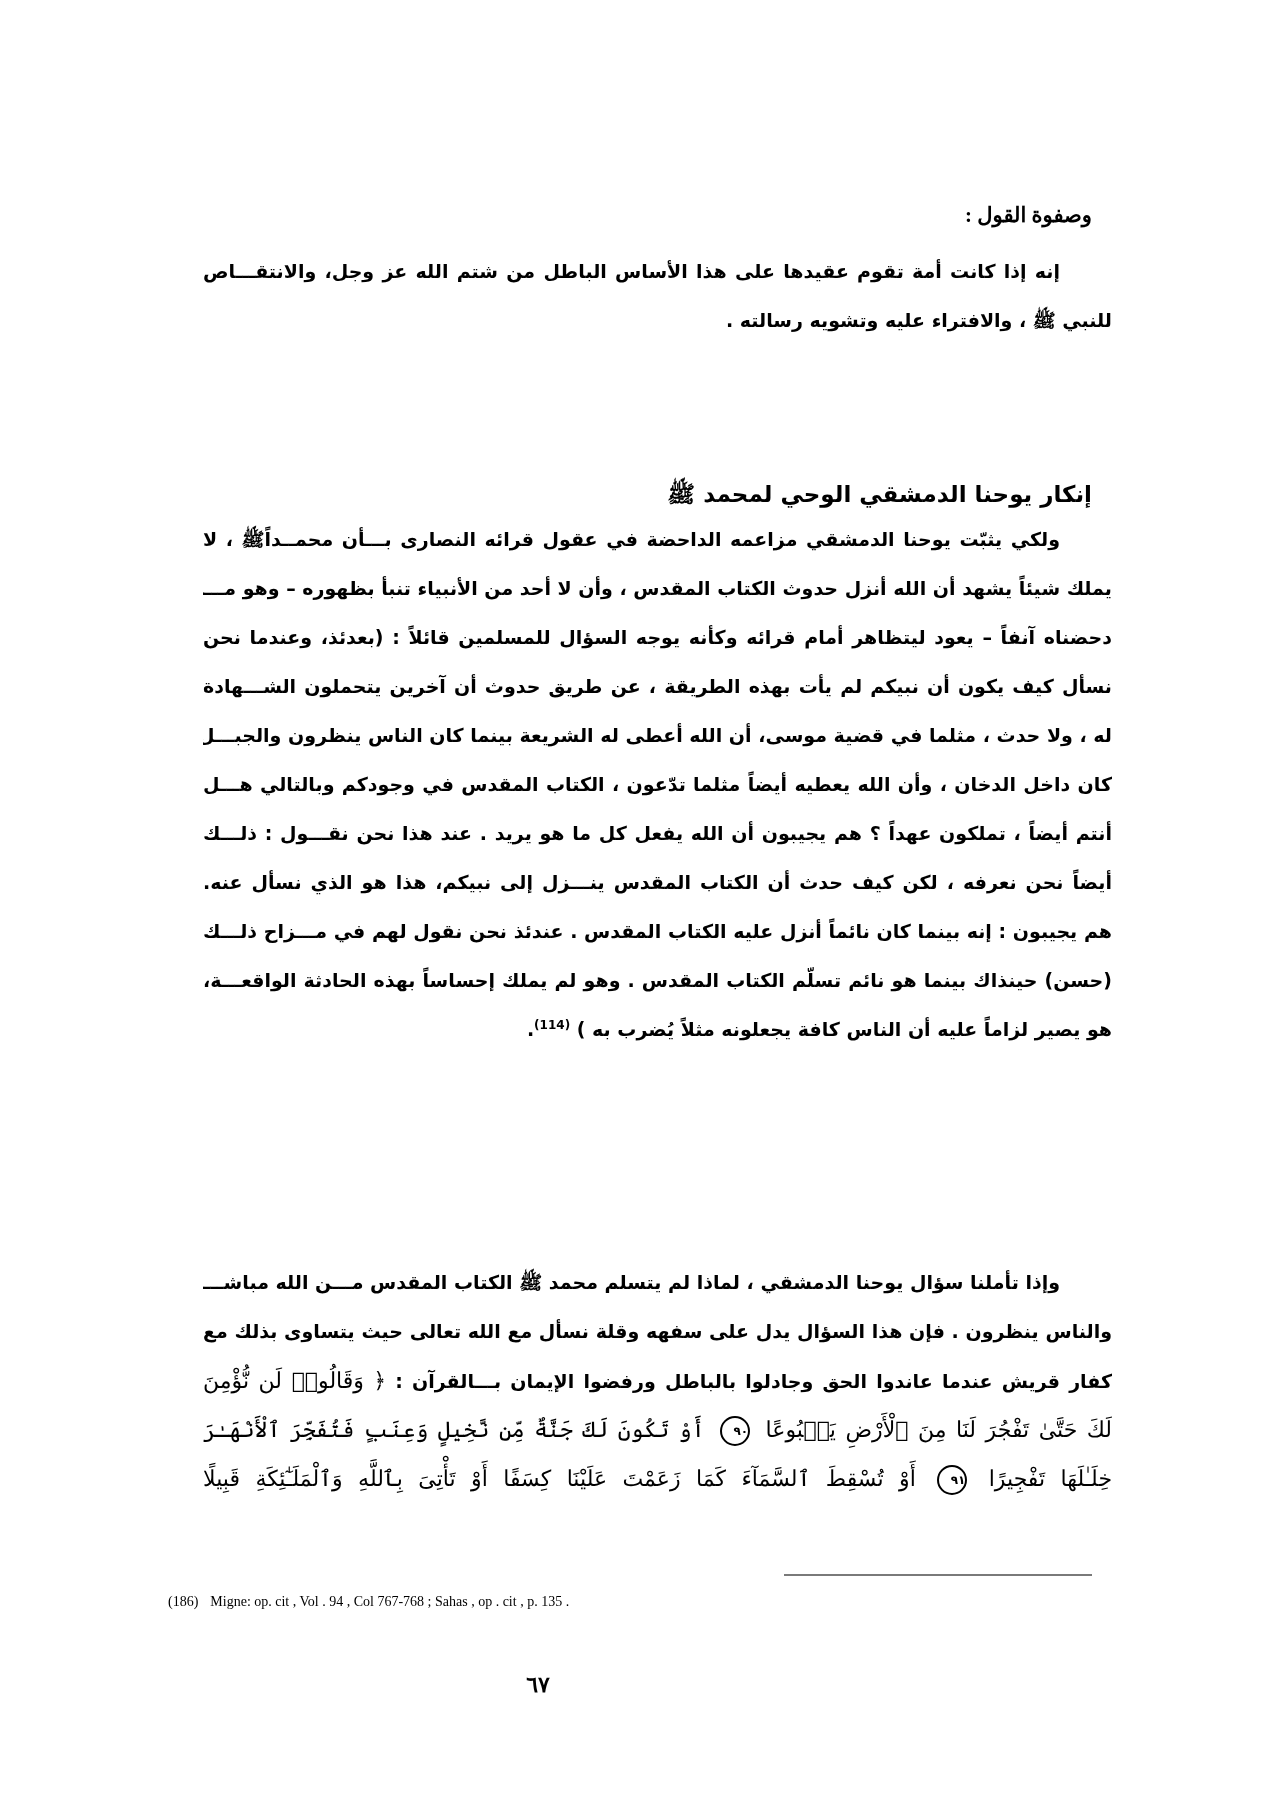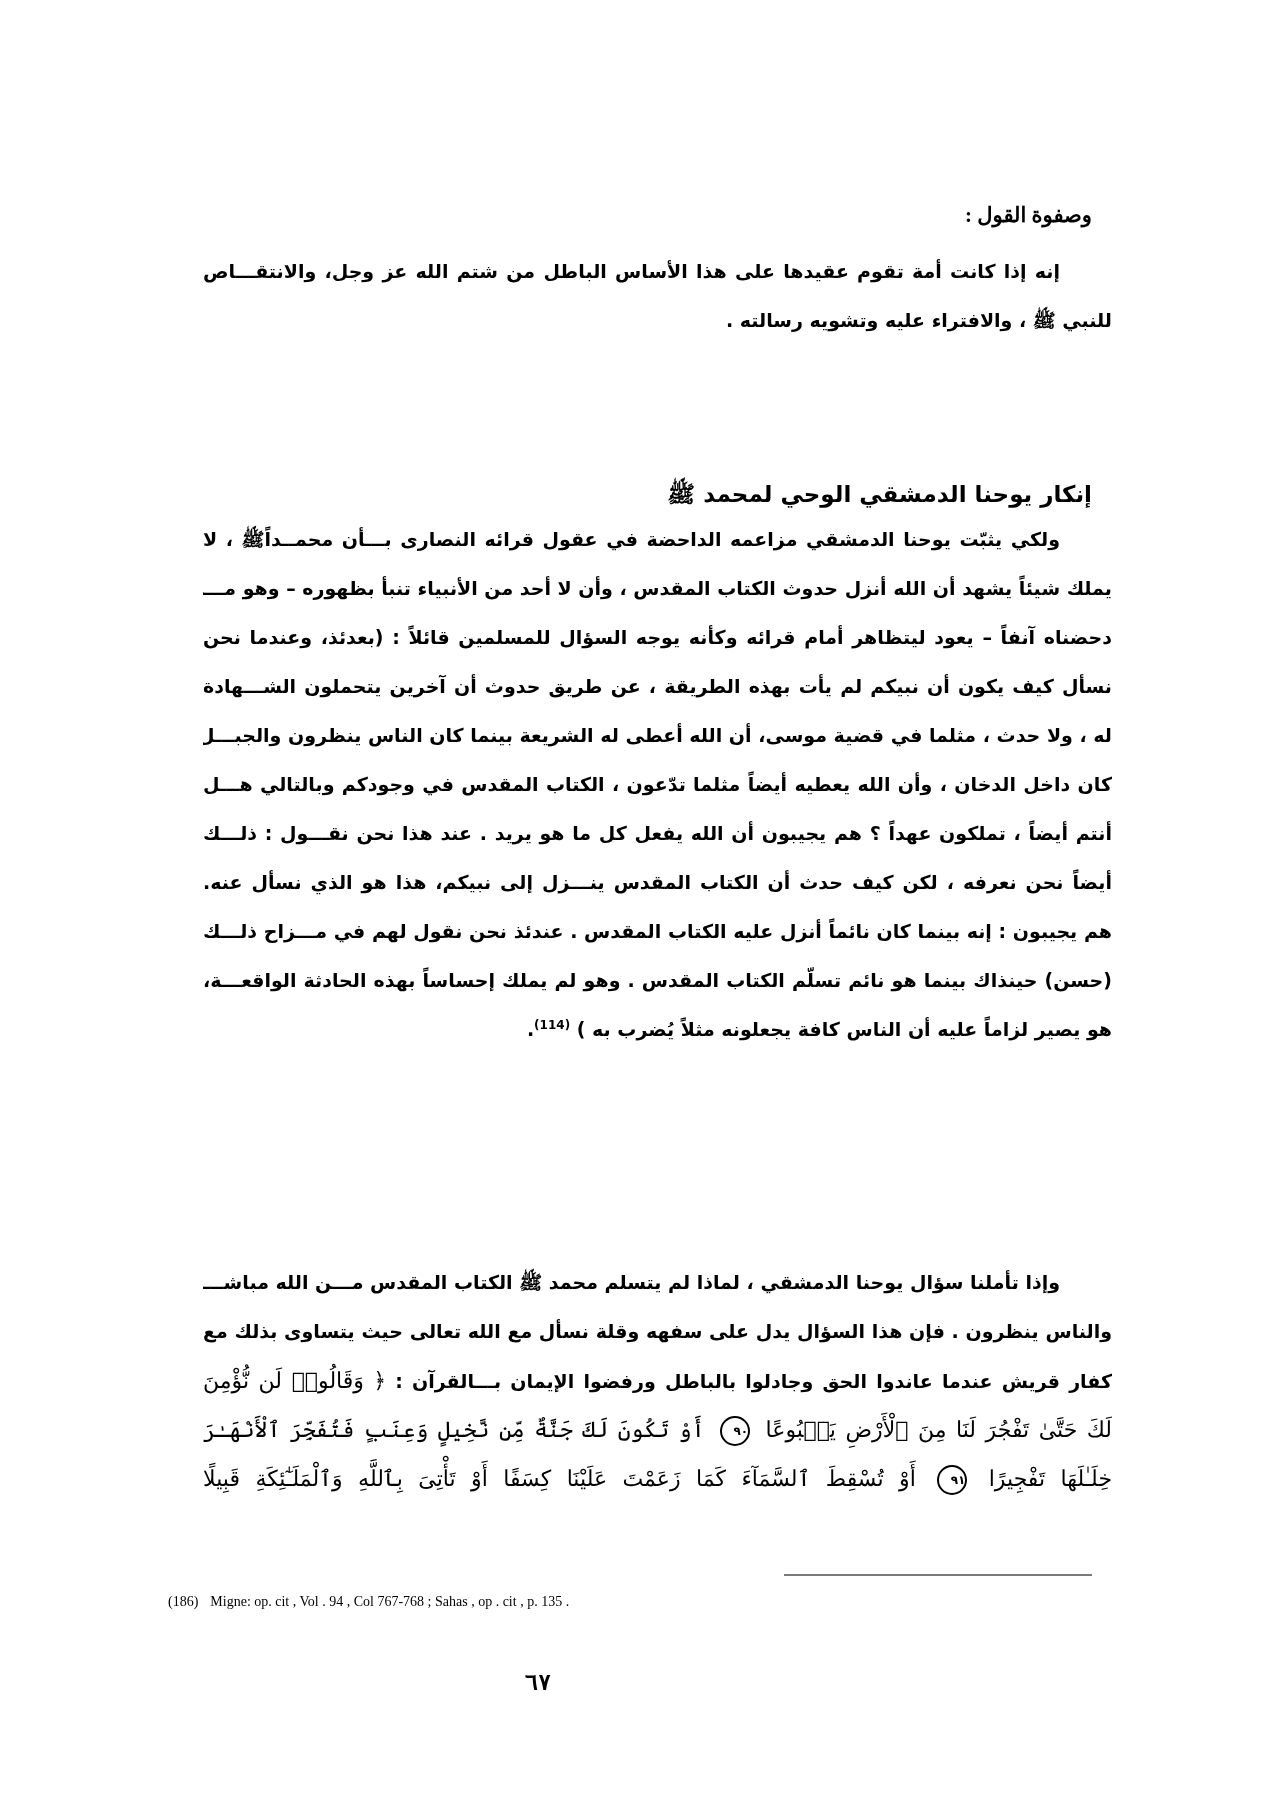--- a/index.html
+++ b/index.html
@@ -114,21 +114,21 @@
     }
     .footnote .fn-num {
       margin-right: 12px;
     }
     .page-number {
       position: absolute;
       left: 0;
       width: 1076px;
       top: 1670px;
       text-align: center;
-      font-family: Liberation Mono, monospace;
+      font-family: Liberation Serif, serif;
       font-weight: bold;
       font-size: 22px;
       line-height: 30px;
     }
   </style>
 </head>
 <body>
 
 <div class="page">
 

